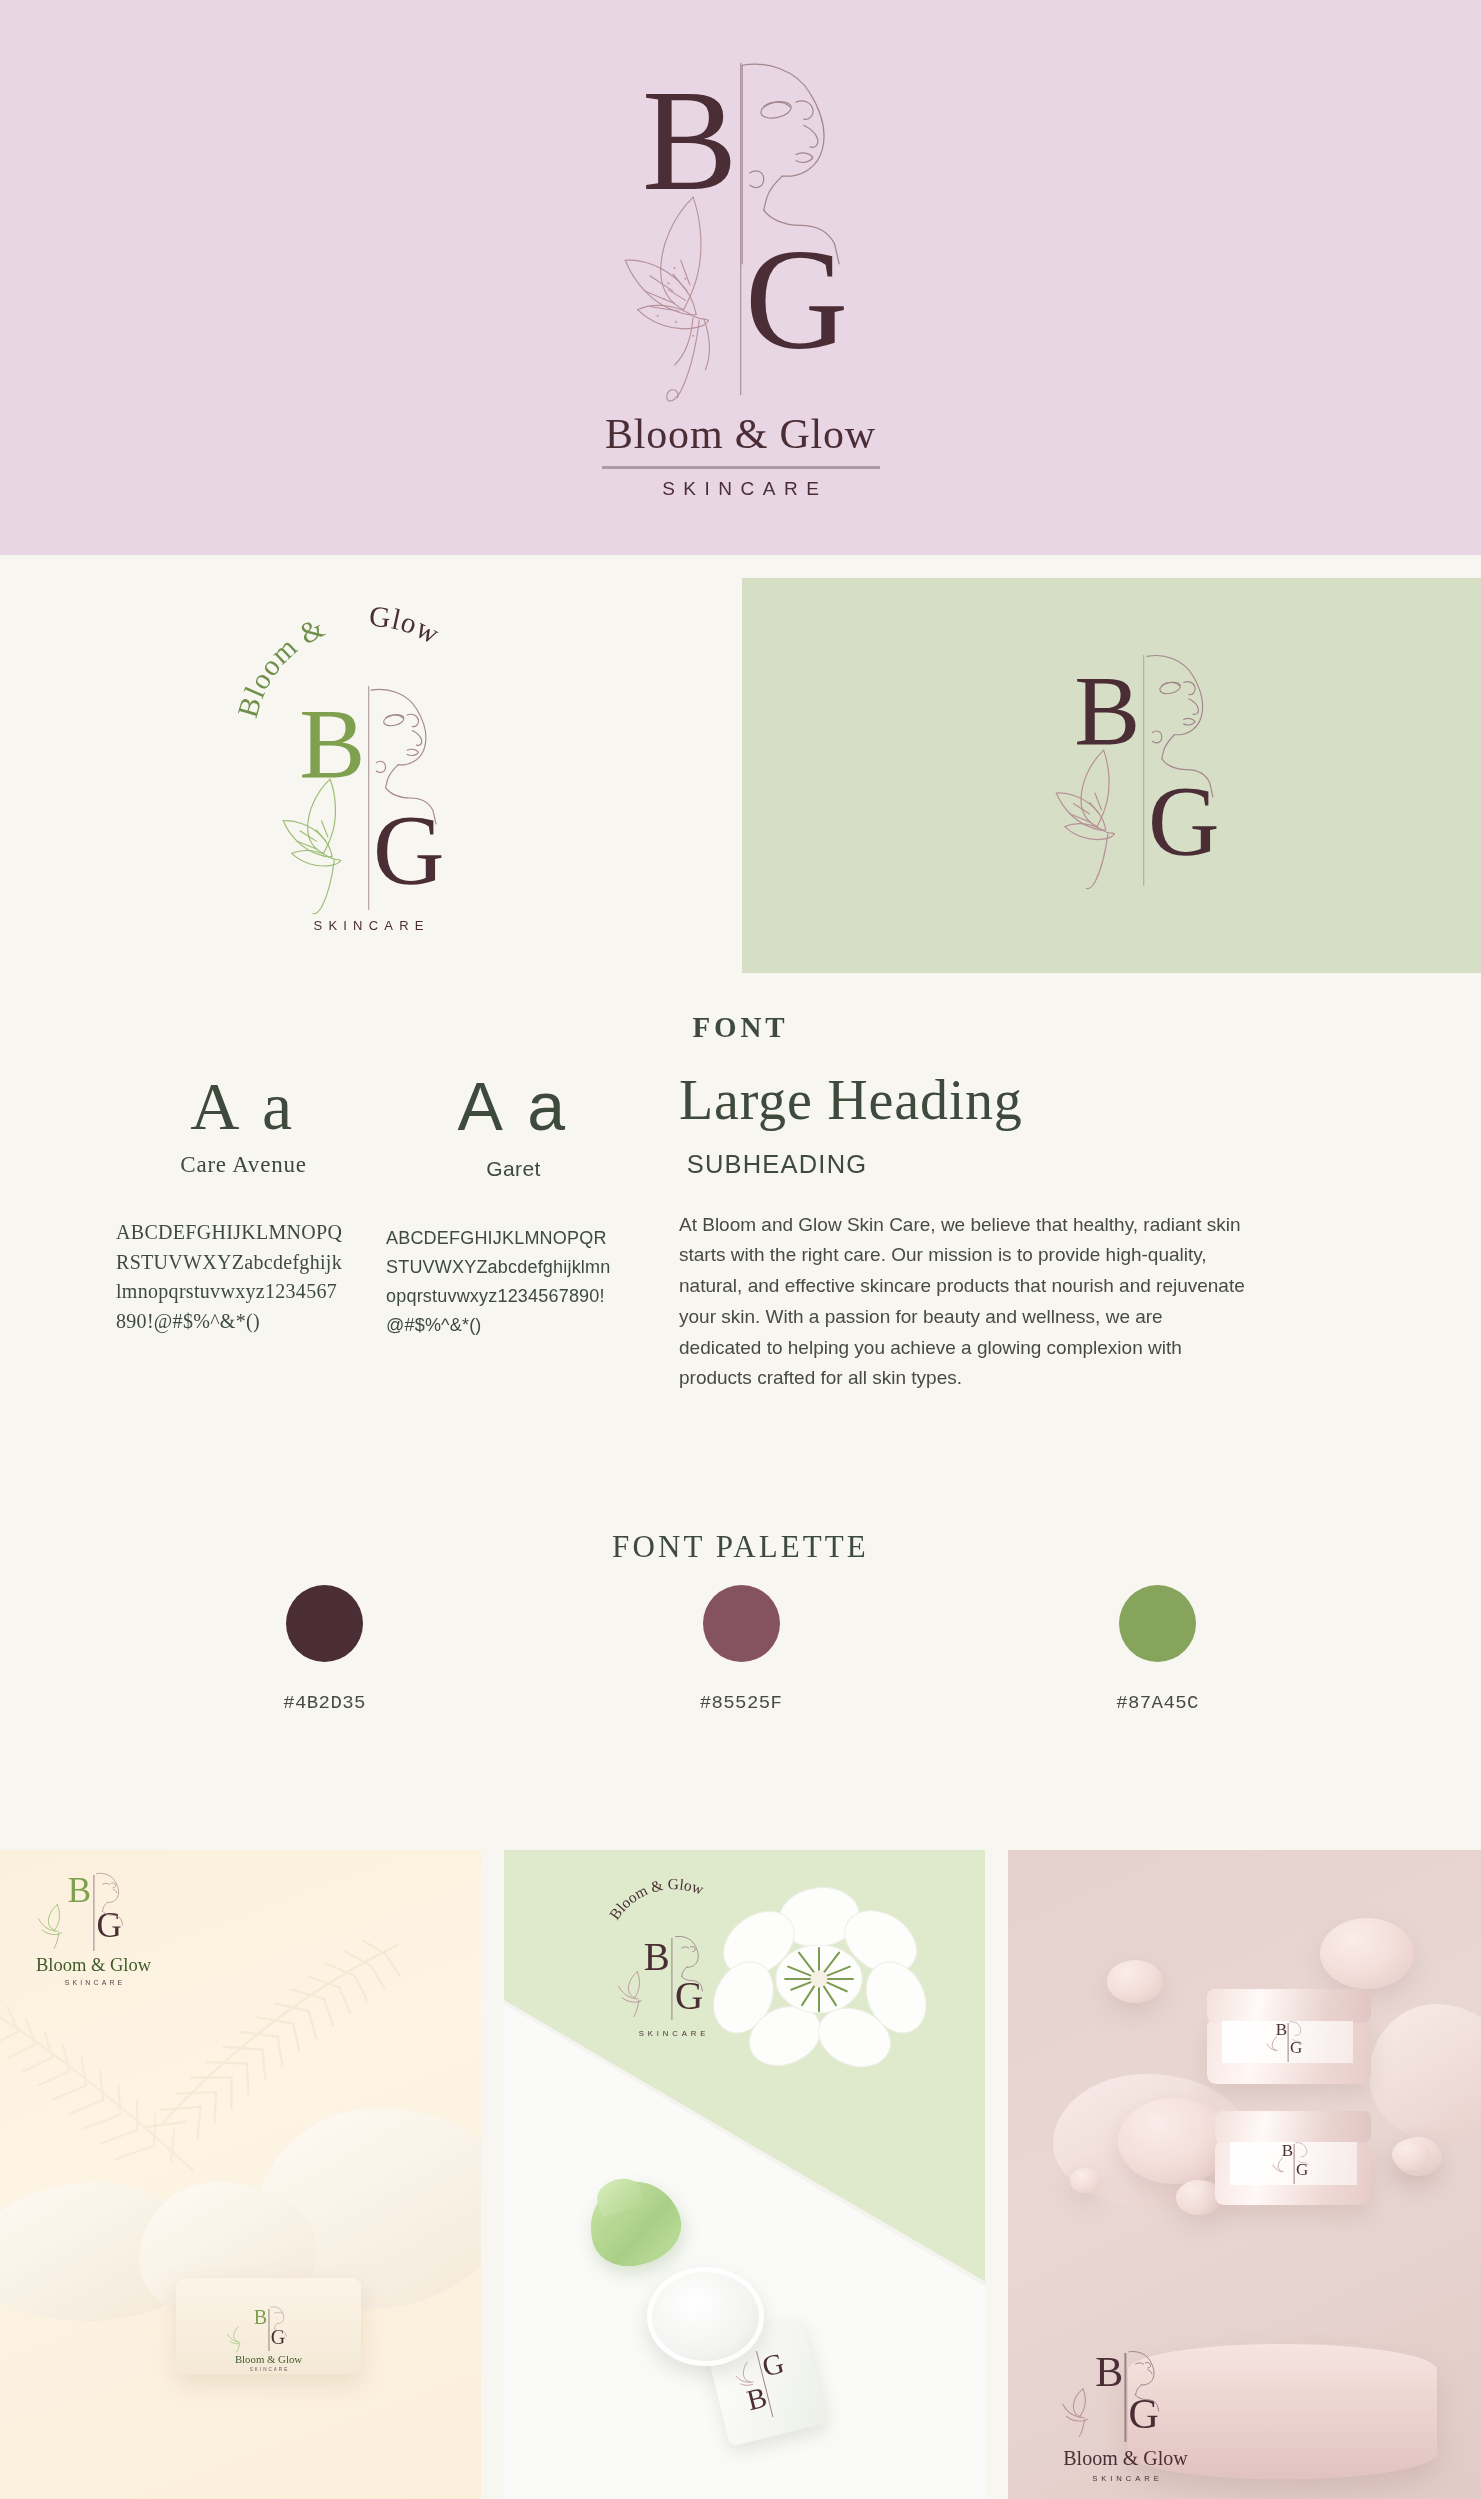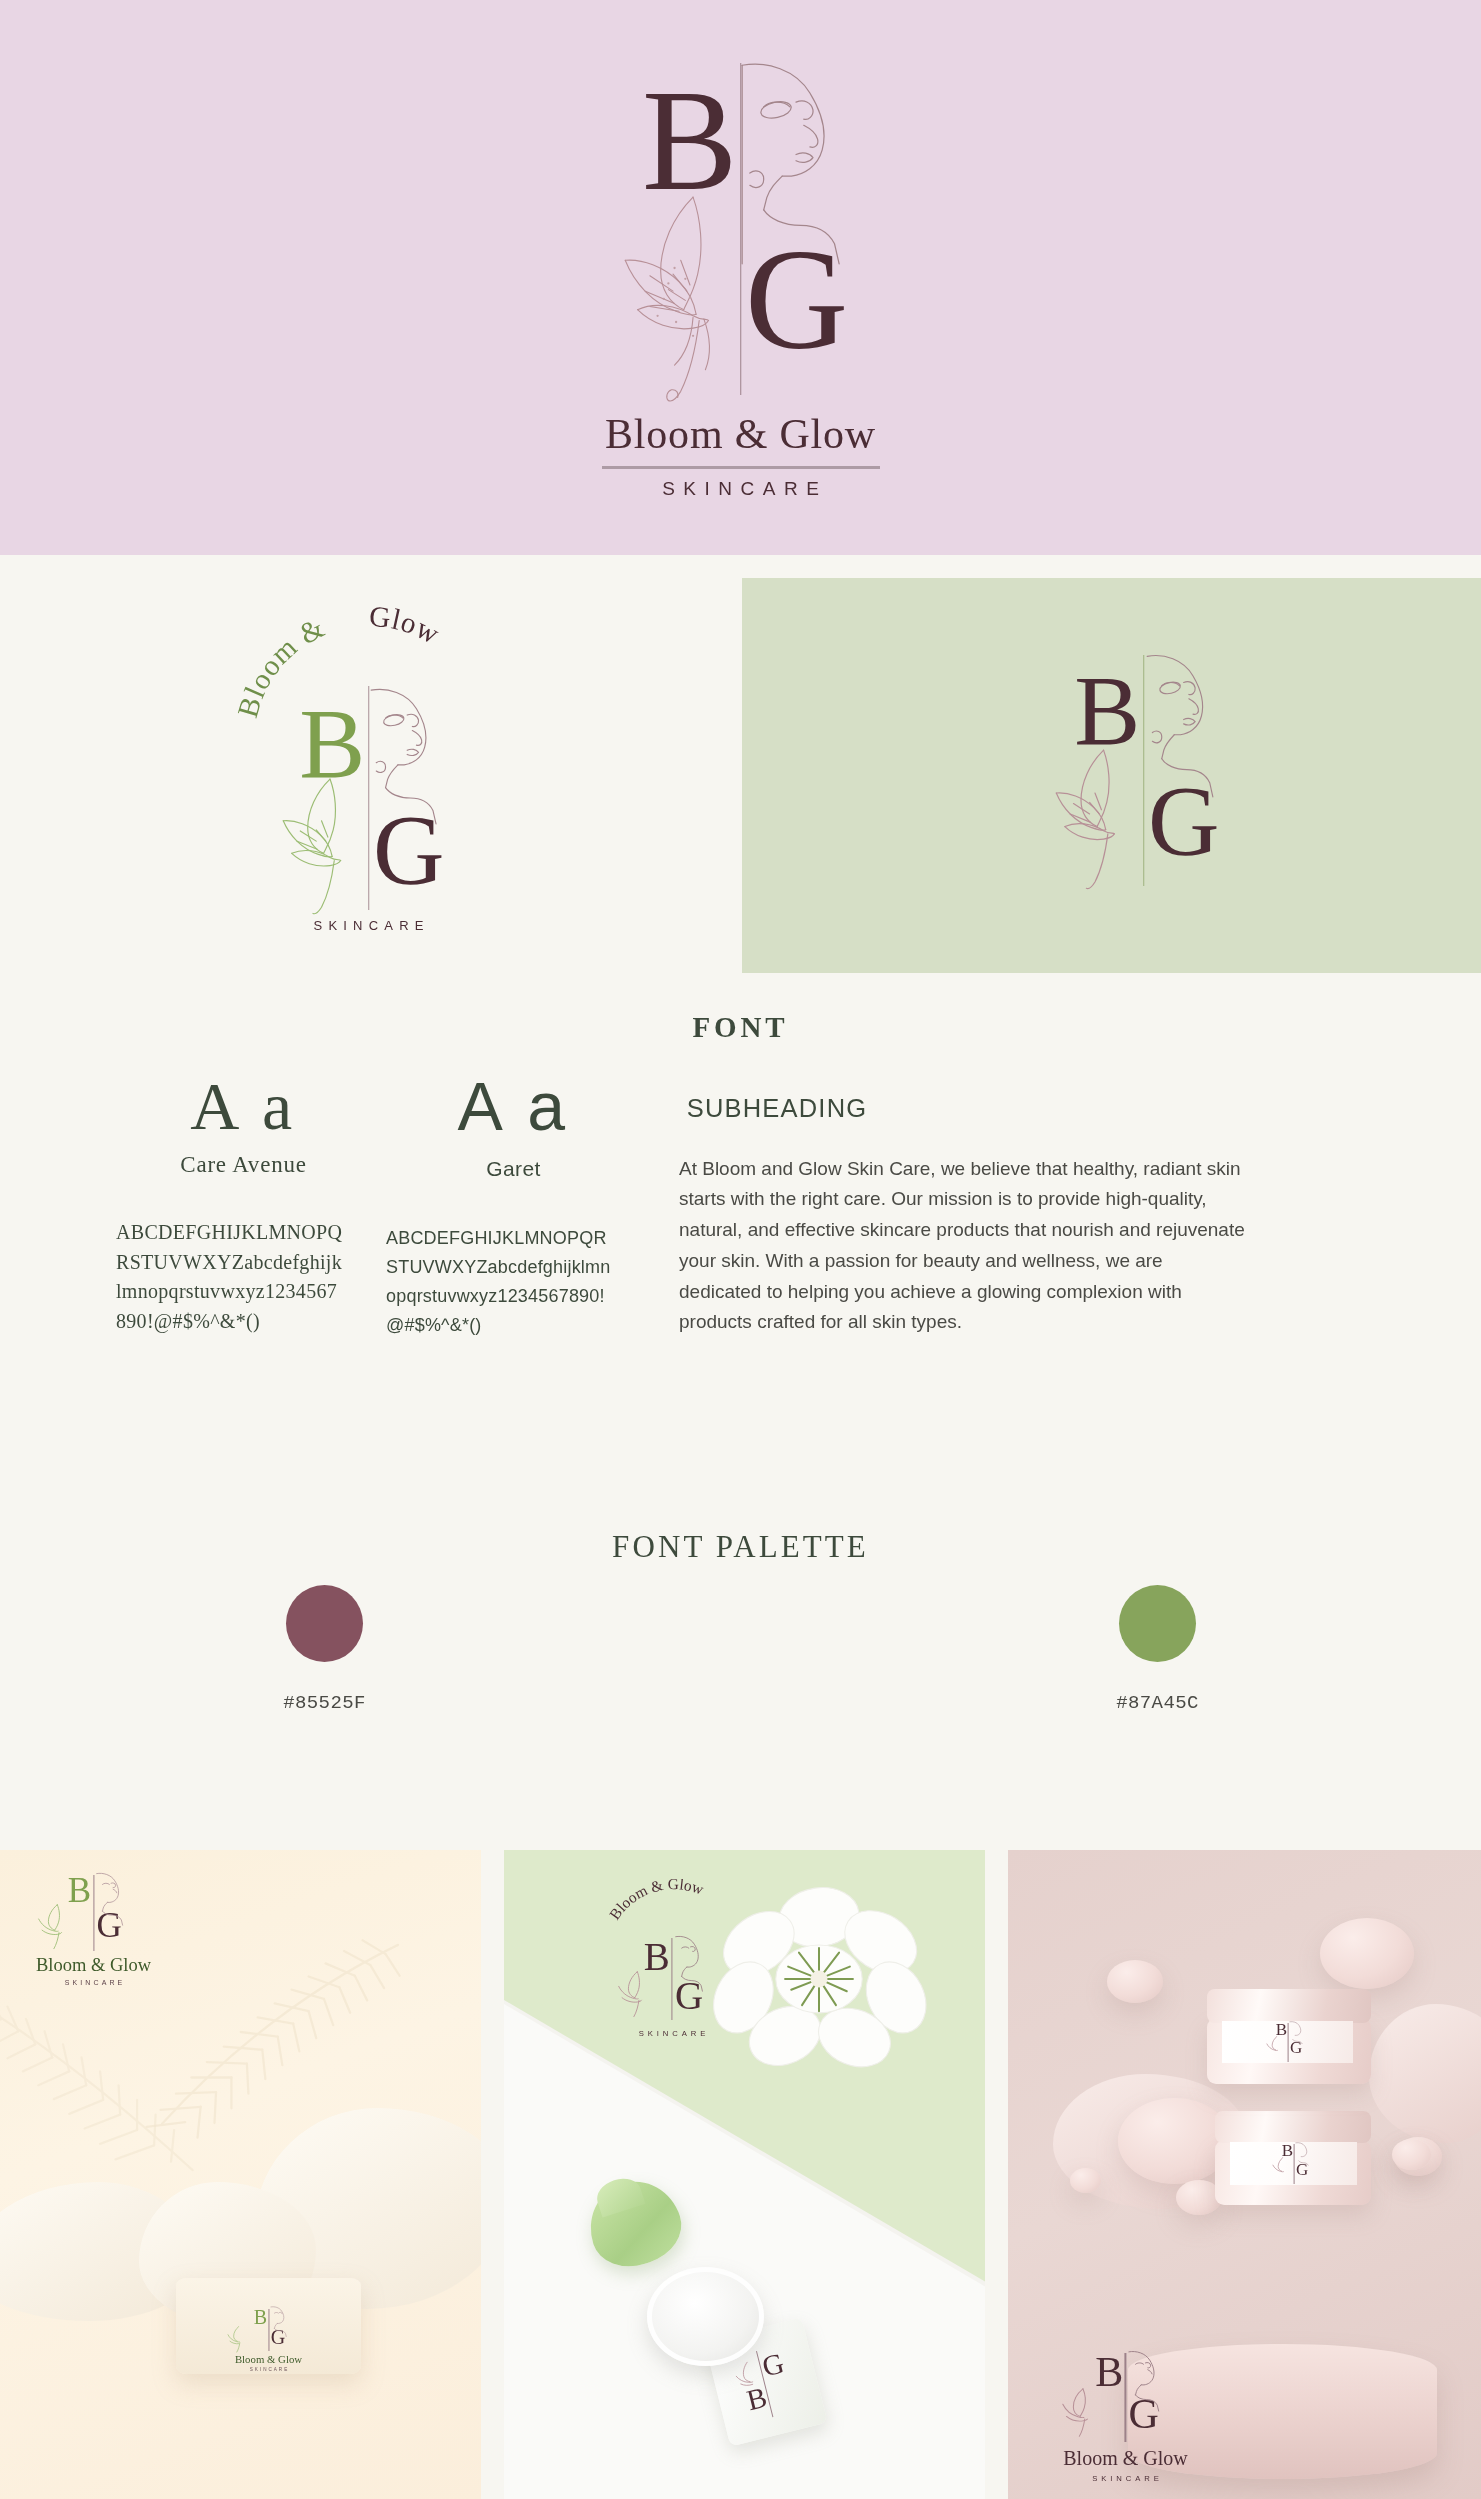--- a/index.html
+++ b/index.html
@@ -382,30 +382,35 @@
         <div class="glyphs-serif">ABCDEFGHIJKLMNOPQRSTUVWXYZabcdefghijklmnopqrstuvwxyz1234567890!@#$%^&amp;*()</div>
       </div>
 
       <div class="fcol c2">
         <div class="aa-sans">A a</div>
         <div class="fname-sans">Garet</div>
         <div class="glyphs-sans">ABCDEFGHIJKLMNOPQRSTUVWXYZabcdefghijklmnopqrstuvwxyz1234567890!@#$%^&amp;*()</div>
       </div>
 
       <div class="fcol c3">
+        <div class="large-heading">Large Heading</div>
         <div class="subheading">SUBHEADING</div>
         <div class="bodycopy">At Bloom and Glow Skin Care, we believe that healthy, radiant skin starts with the right care. Our mission is to provide high-quality, natural, and effective skincare products that nourish and rejuvenate your skin. With a passion for beauty and wellness, we are dedicated to helping you achieve a glowing complexion with products crafted for all skin types.</div>
       </div>
 
     </div>
   </div>
 
   <div class="palette-sec">
     <div class="palette-title">FONT PALETTE</div>
     <div class="swatch-row">
+      <div class="swatch-cell">
+        <div class="swatch-dot" style="background:#4B2D35;"></div>
+        <div class="swatch-hex">#4B2D35</div>
+      </div>
       <div class="swatch-cell">
         <div class="swatch-dot" style="background:#85525F;"></div>
         <div class="swatch-hex">#85525F</div>
       </div>
       <div class="swatch-cell">
         <div class="swatch-dot" style="background:#87A45C;"></div>
         <div class="swatch-hex">#87A45C</div>
       </div>
     </div>
   </div>

